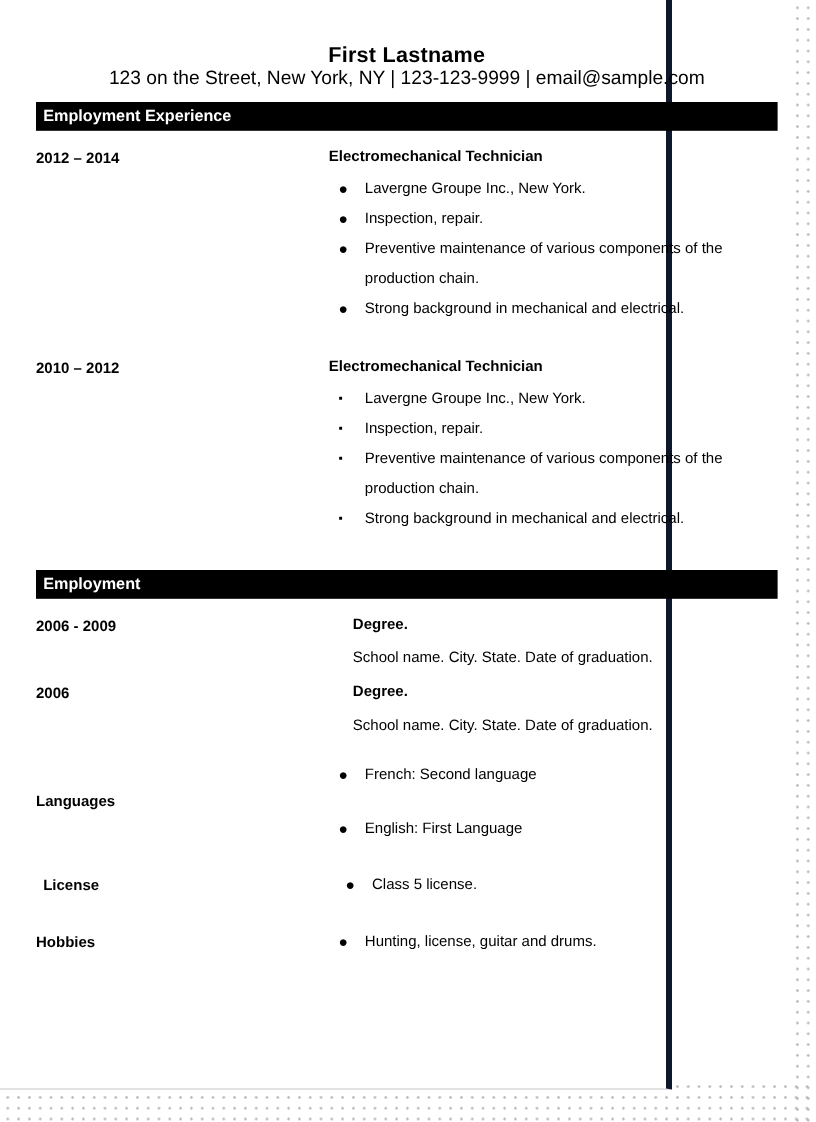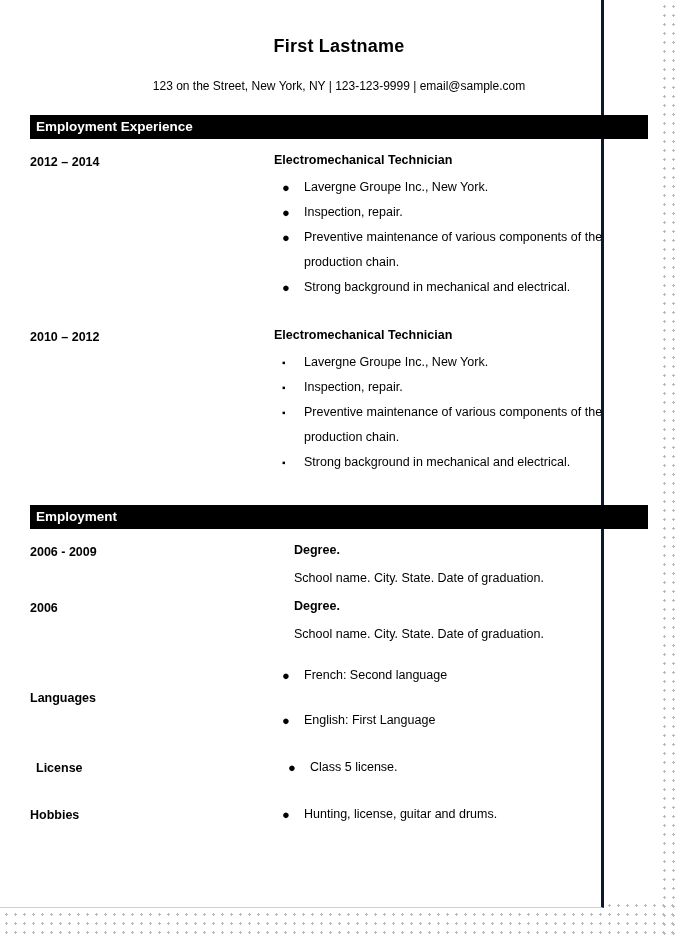--- a/index.html
+++ b/index.html
@@ -41,58 +41,57 @@
     width: 22px;
     height: 935px;
     background-image: radial-gradient(#b9b9b9 1px, transparent 1.2px);
     background-size: 9px 9px;
     background-position: 2px 2px;
   }
   .sheet {
     position: absolute;
     left: 0;
     top: 0;
-    width: 604px;
+    width: 560px;
     height: 908px;
     background: #ffffff;
-    border-right: 3px solid #0f172a;
+    border-right: 5px solid #0f172a;
     border-bottom: 1px solid #cfcfcf;
     box-sizing: border-box;
   }
   .content {
     position: absolute;
     left: 30px;
     top: 0;
     width: 618px;
   }
 
   .name {
     text-align: center;
     font-size: 18px;
     font-weight: bold;
     letter-spacing: 0.2px;
     margin-top: 36px;
   }
   .contact {
     text-align: center;
-    font-size: 12px;
-    margin-top: 22px;
+    font-size: 16px;
   }
 
   .section-bar {
     background: #000000;
     color: #ffffff;
     font-size: 13.5px;
     font-weight: bold;
     padding: 5px 0 6px 6px;
     box-sizing: border-box;
     height: 24px;
     line-height: 14px;
   }
-  .bar-employment { margin-top: 22px; }
+  .bar-employment { margin-top: 10px; }
   .bar-education { margin-top: 30px; }
   .bar-skills { margin-top: 26px; }
 
   .entry {
     display: flex;
     width: 100%;
     box-sizing: border-box;
   }
   .entry-date {
     width: 244px;

